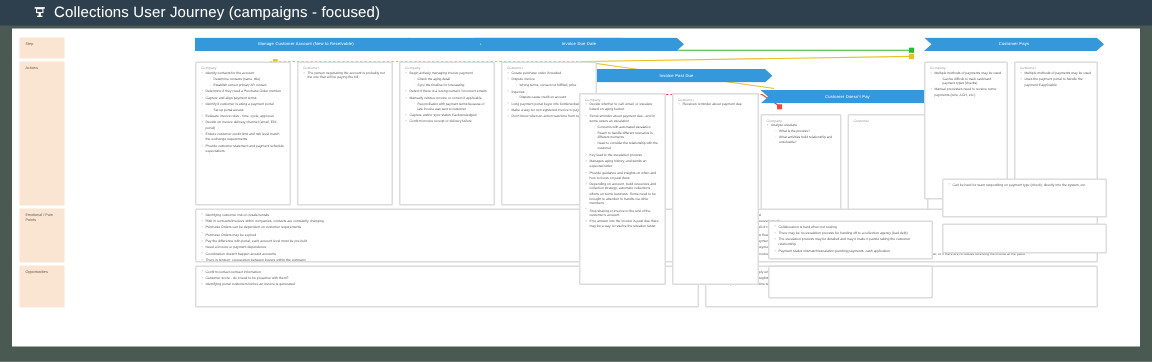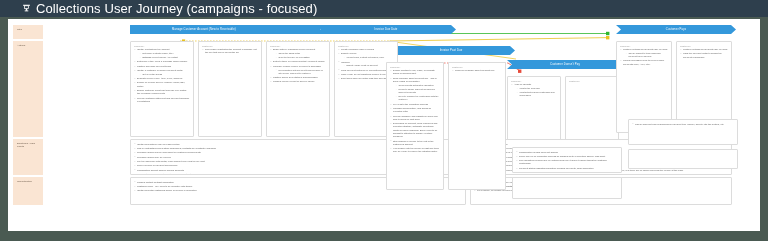--- a/index.html
+++ b/index.html
@@ -13,21 +13,21 @@
 
   
   .titlebar {
     position: absolute; left: 0; top: 0; width: 768px; height: 17px;
     background: #2e3f4d; display: flex; align-items: center; gap: 5px;
     padding-left: 22px;
   }
   .logo-icon { width: 9px; height: 9px; flex: none; position: relative; }
   .logo-icon svg { display: block; }
   .app-title {
-    color: #ffffff; font-size: 13px; letter-spacing: .1px; white-space: nowrap;
+    color: #ffffff; font-size: 10px; letter-spacing: .1px; white-space: nowrap;
   }
 
   
   .canvas {
     position: absolute; left: 8px; top: 19px;
     width: 752px; height: 212px;
     background: #ffffff; overflow: hidden;
   }
   .board { position: absolute; left: 0; top: 0; width: 752px; height: 212px; }
 

